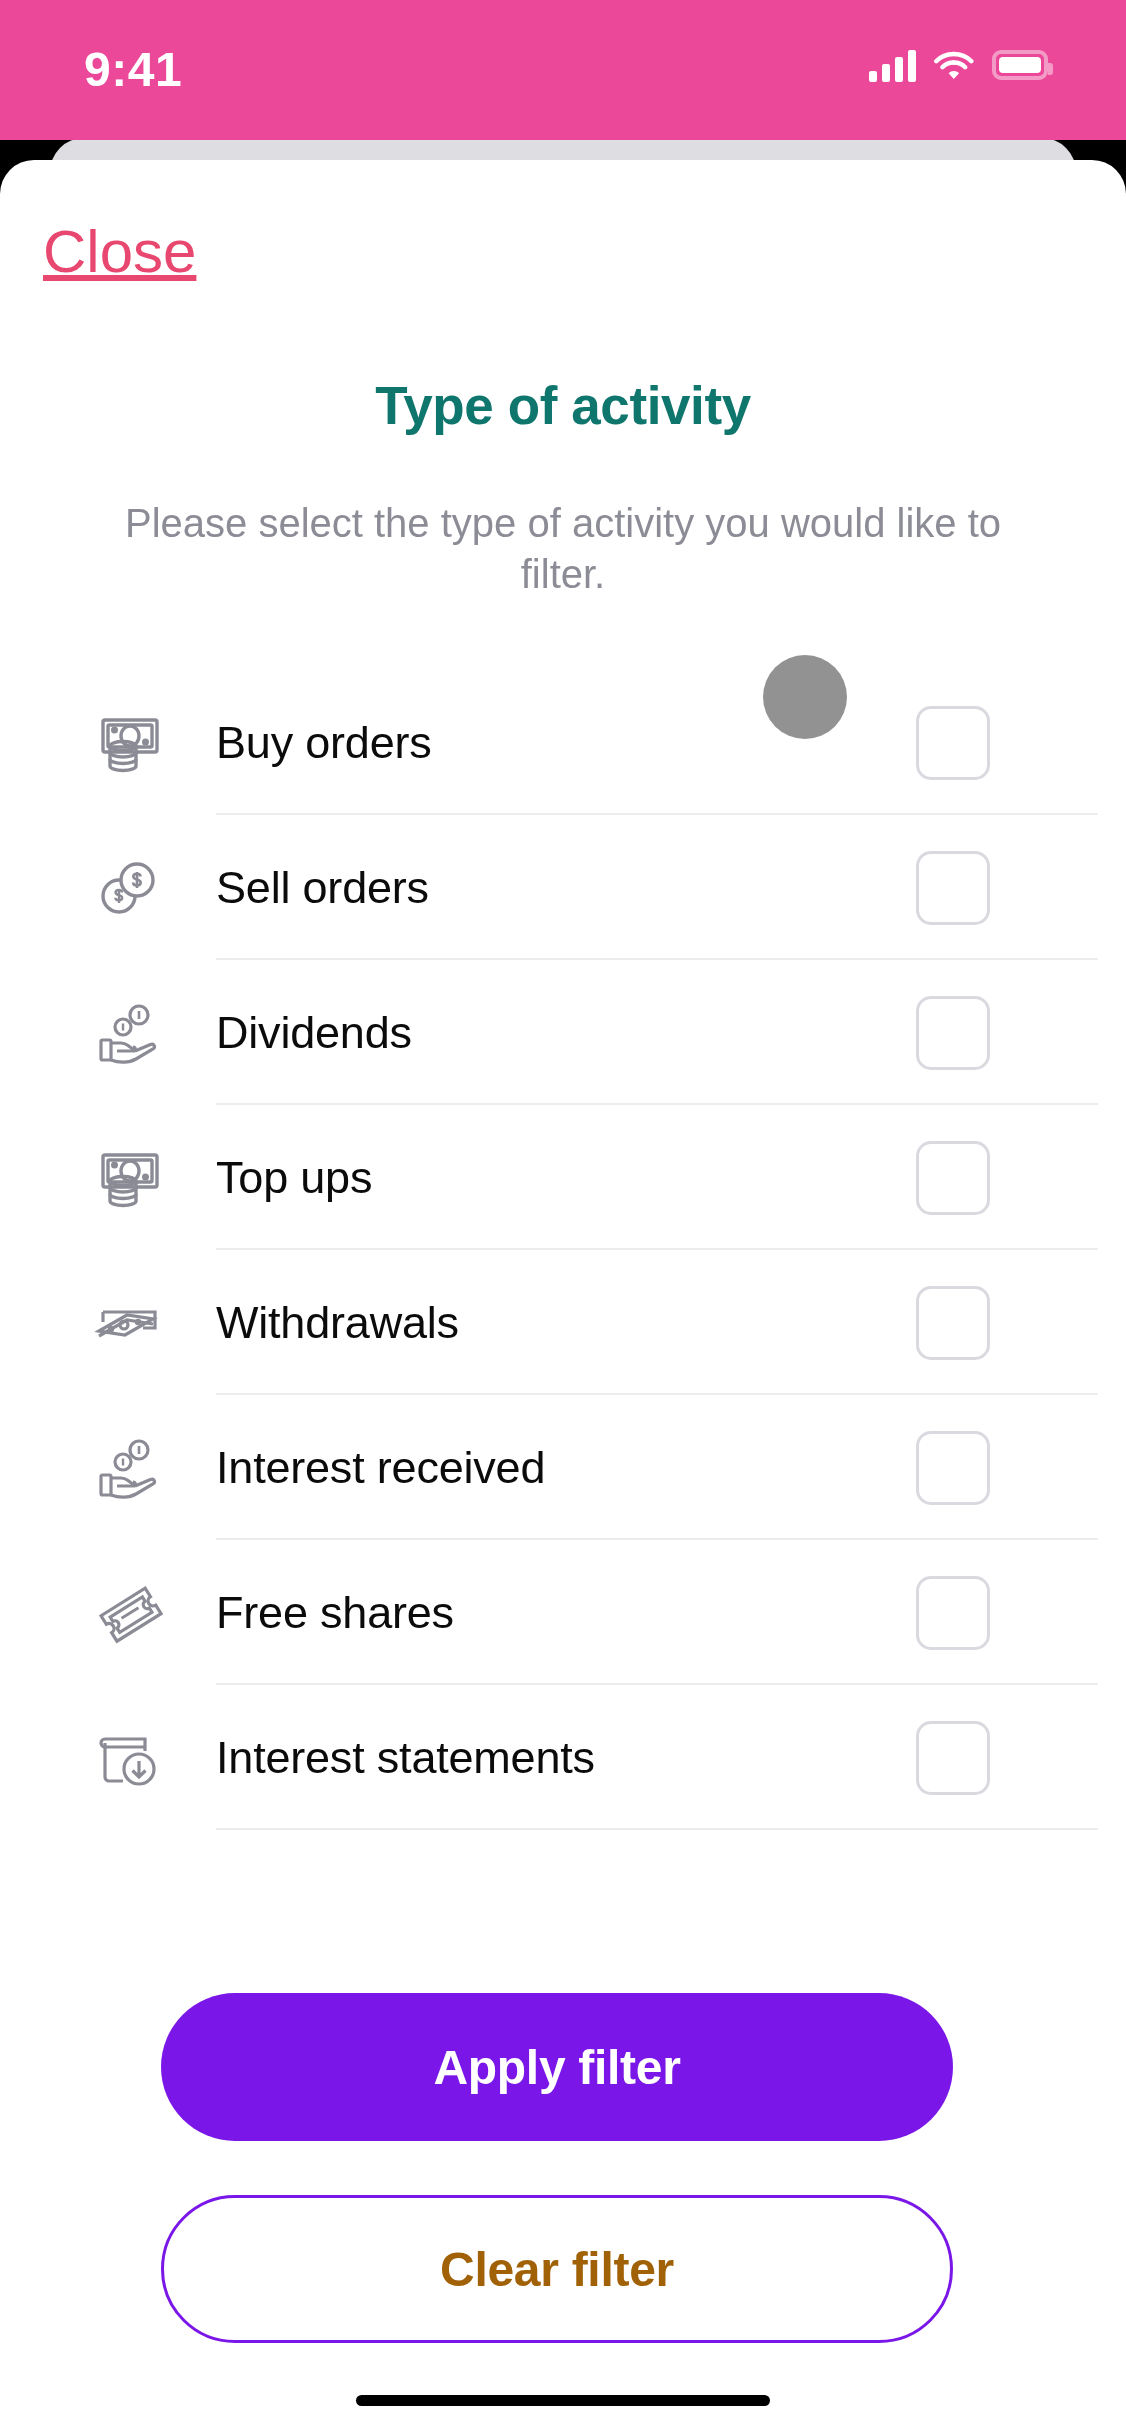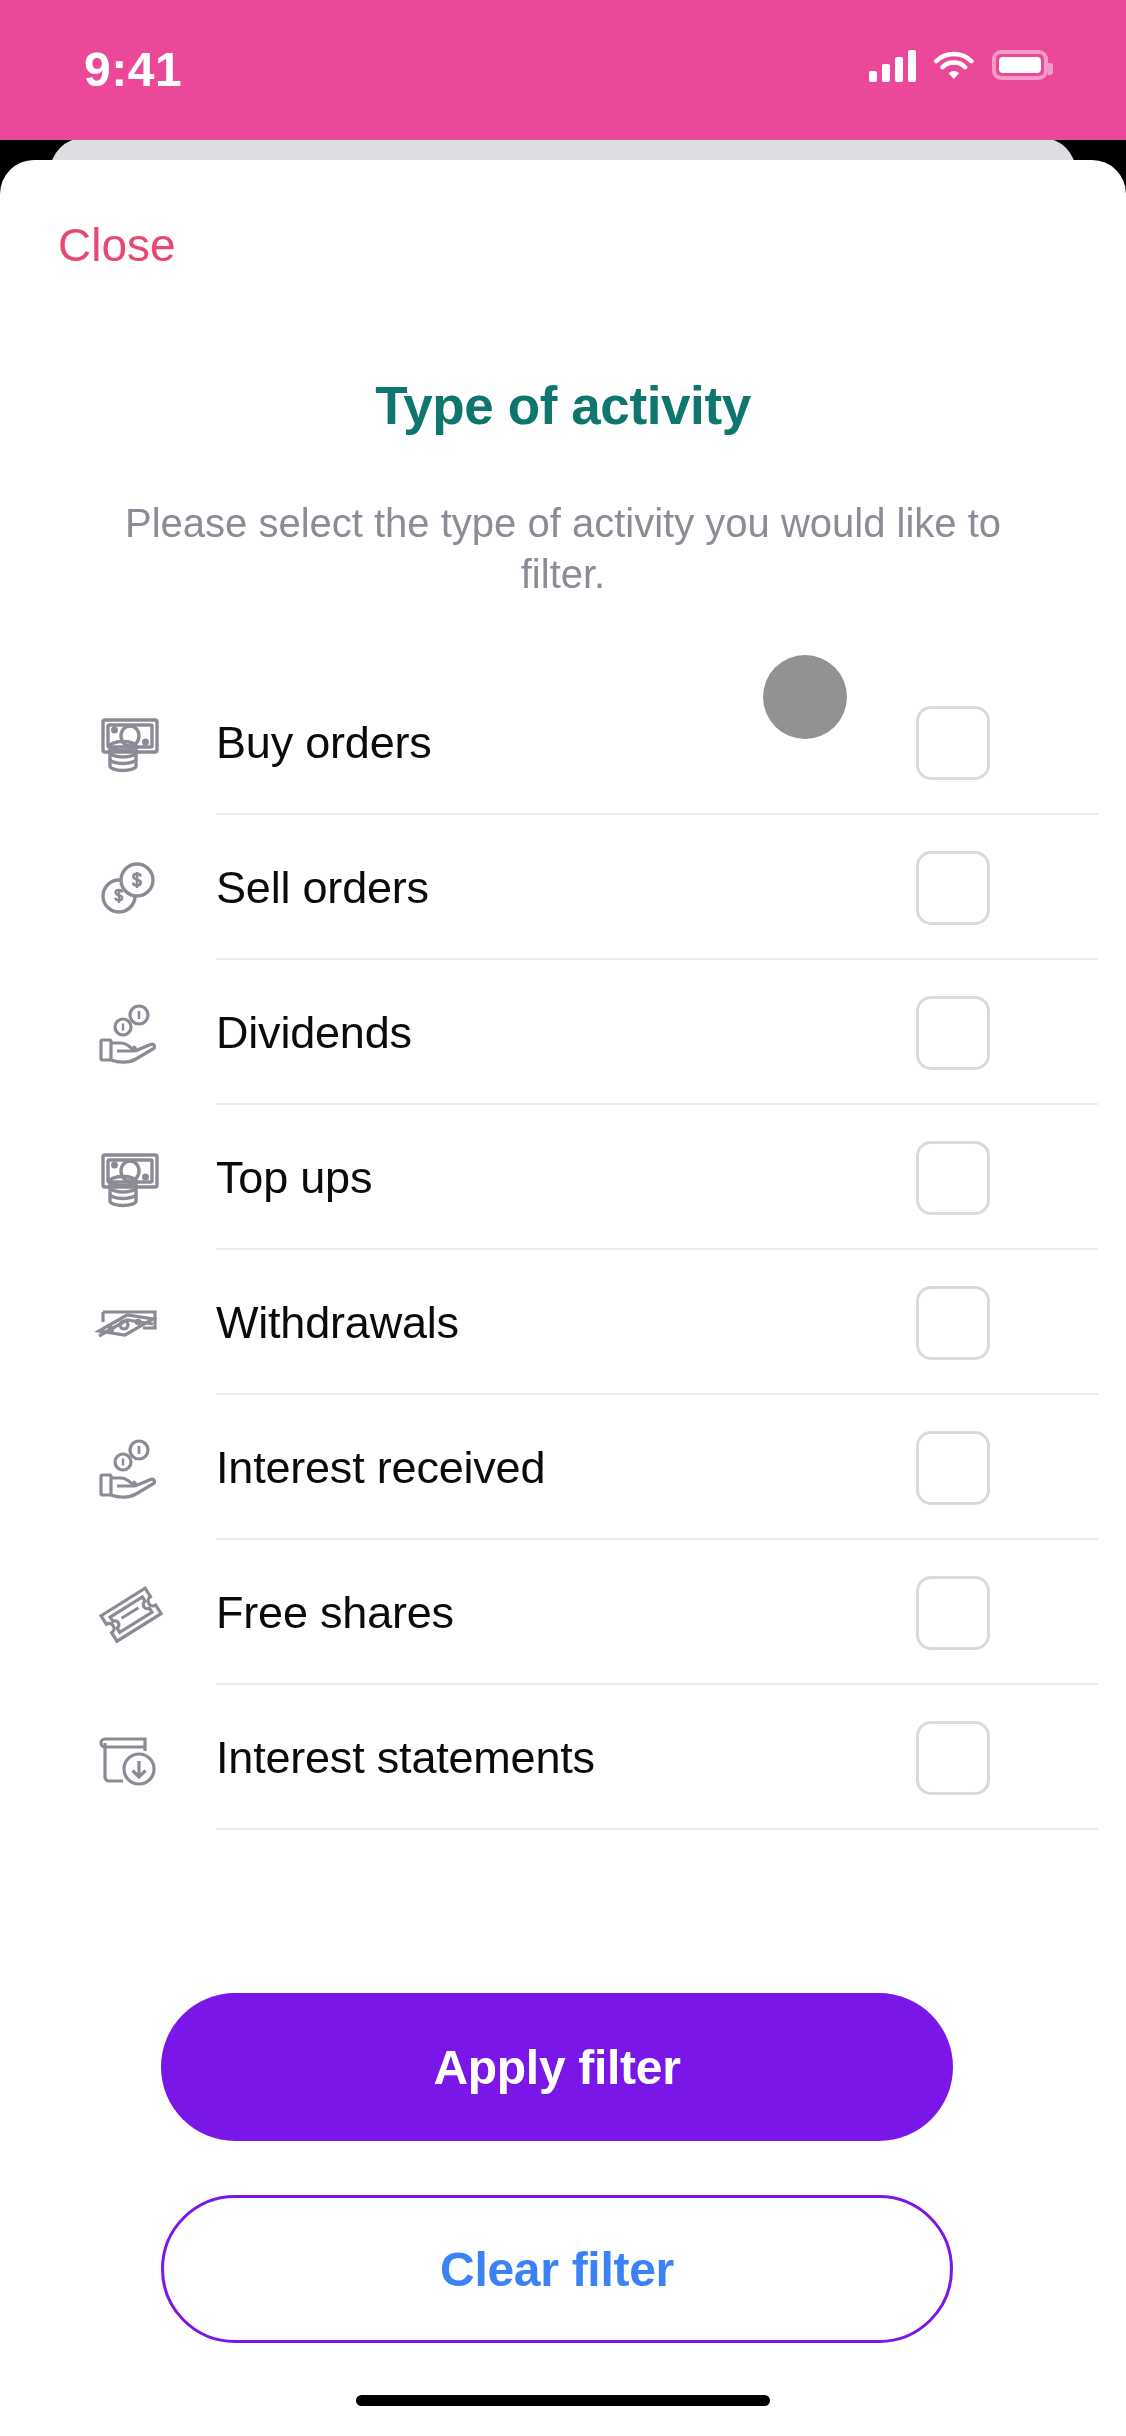--- a/index.html
+++ b/index.html
@@ -48,24 +48,25 @@
     background:#dedee2; border-radius:34px 34px 0 0; z-index:5;
   }
   .sheet {
     position:absolute; left:0; top:160px; width:1126px; height:2276px;
     background:#fff; border-radius:34px 34px 0 0; z-index:10;
     overflow:hidden;
   }
 
   
   .close-btn {
-    position:absolute; left:58px; top:62px;
-    font-size:46px; color:#e8476f; line-height:1;
+    position:absolute; left:43px; top:62px;
+    font-size:60px; color:#e8476f; line-height:1;
     background:none; border:none; padding:0; cursor:pointer;
     font-family:"Liberation Sans", sans-serif;
+    text-decoration:underline;
   }
   .title {
     position:absolute; top:215px; left:0; width:100%;
     text-align:center; font-size:53px; font-weight:bold; color:#0f766e;
     letter-spacing:-0.4px;
   }
   .subtitle {
     position:absolute; top:338px; left:96px; width:934px;
     text-align:center; font-size:40px; color:#8c8c96;
     line-height:1.28;
@@ -100,21 +101,21 @@
   
   .btn {
     position:absolute; left:161px; width:792px; height:148px;
     border-radius:74px; font-size:48px; font-weight:bold;
     display:flex; align-items:center; justify-content:center;
     cursor:pointer; font-family:"Liberation Sans", sans-serif;
     letter-spacing:-0.3px;
   }
   .btn-apply { top:1833px; background:#7a17e8; color:#fff; border:none; }
   .btn-clear {
-    top:2035px; background:#fff; color:#3b82f6;
+    top:2035px; background:#fff; color:#a16207;
     border:3px solid #7a17e8;
   }
 
   
   .cursor {
     position:absolute; left:763px; top:655px;
     width:84px; height:84px; border-radius:50%;
     background:#929292; z-index:25;
   }
 

